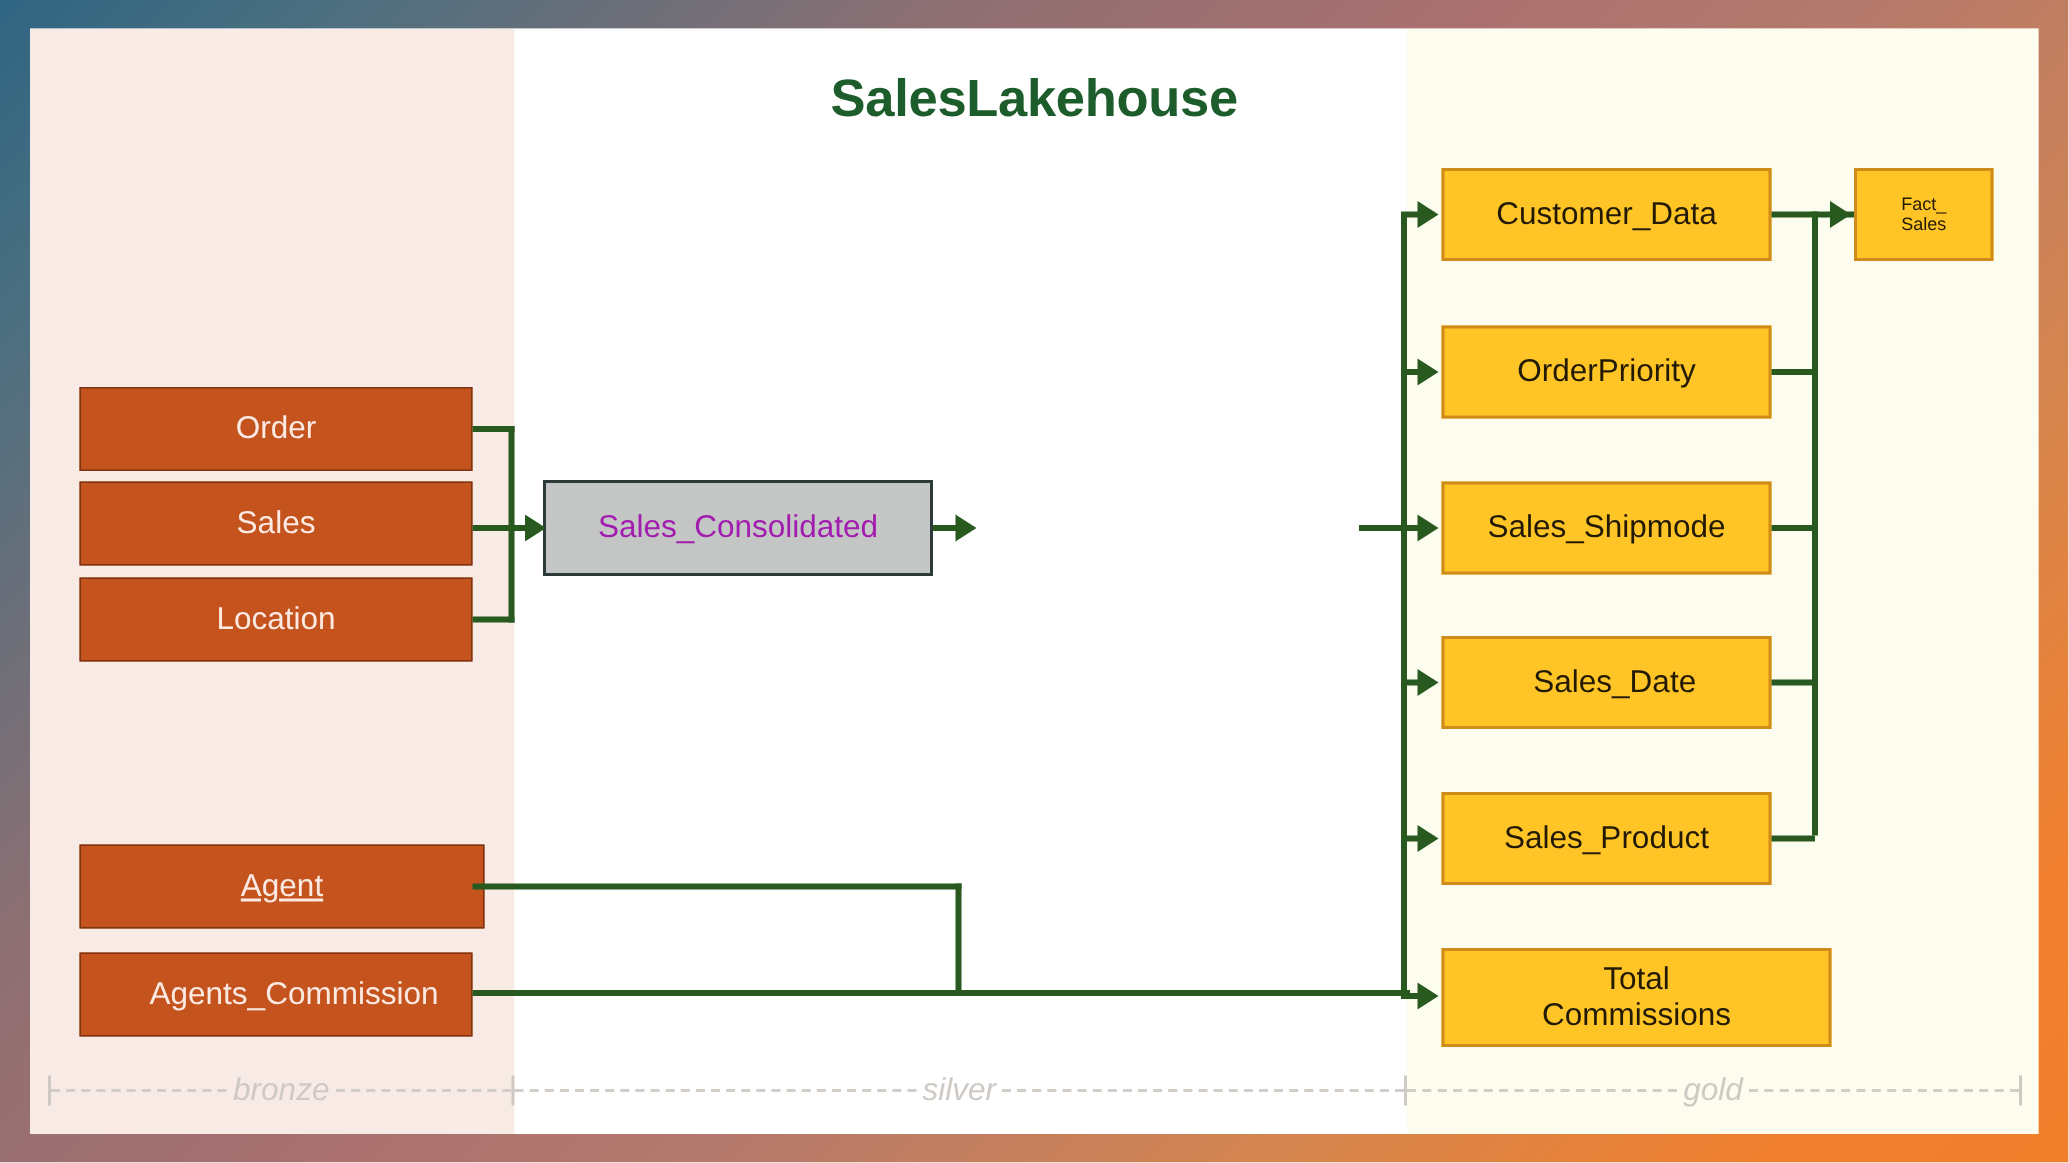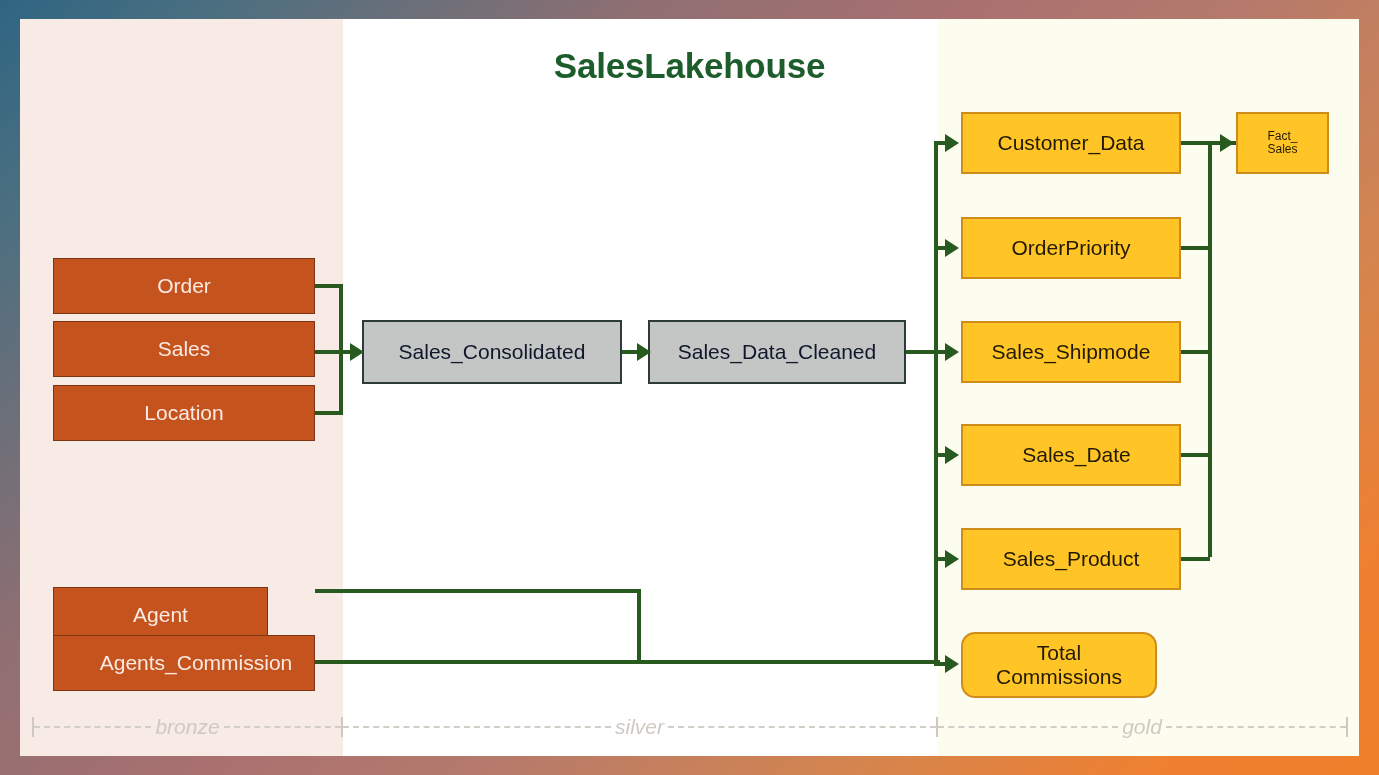--- a/index.html
+++ b/index.html
@@ -70,21 +70,21 @@
   }
   .node-bronze {
     background: #c4531e;
     border: 1px solid #7d3413;
     color: #fbe9e2;
     font-size: 21px;
   }
   .node-silver {
     background: #c3c6c5;
     border: 2px solid #2c3b3a;
-    color: #0f172a;
+    color: #a21caf;
     font-size: 21px;
   }
   .node-gold {
     background: #ffc425;
     border: 2px solid #d08c1b;
     color: #231a05;
     font-size: 21px;
   }
 
   
@@ -141,33 +141,32 @@
     <div class="zone zone-bronze"></div>
     <div class="zone zone-silver"></div>
     <div class="zone zone-gold"></div>
 
     <div id="title">SalesLakehouse</div>
 
     <div class="node node-bronze" style="left:33px; top:239px; width:262px; height:56px;">Order</div>
     <div class="node node-bronze" style="left:33px; top:302px; width:262px; height:56px;">Sales</div>
     <div class="node node-bronze" style="left:33px; top:366px; width:262px; height:56px;">Location</div>
 
-    <div class="node node-bronze" style="left:33px; top:568px; width:215px; height:56px;">Agent</div>
+    <div class="node node-bronze" style="left:33px; top:544px; width:270px; height:56px;text-decoration:underline;">Agent</div>
     <div class="node node-bronze" style="left:33px; top:616px; width:262px; height:56px;padding-left:24px;">Agents_Commission</div>
 
     <div class="node node-silver" style="left:342px; top:301px; width:260px; height:64px;">Sales_Consolidated</div>
-    <div class="node node-silver" style="left:628px; top:301px; width:258px; height:64px;">Sales_Data_Cleaned</div>
 
     <div class="node node-gold" style="left:941px; top:93px; width:220px; height:62px;">Customer_Data</div>
     <div class="node node-gold" style="left:941px; top:198px; width:220px; height:62px;">OrderPriority</div>
     <div class="node node-gold" style="left:941px; top:302px; width:220px; height:62px;">Sales_Shipmode</div>
     <div class="node node-gold" style="left:941px; top:405px; width:220px; height:62px;padding-left:11px;">Sales_Date</div>
     <div class="node node-gold" style="left:941px; top:509px; width:220px; height:62px;">Sales_Product</div>
 
-    <div class="node node-gold" style="left:941px; top:613px; width:196px; height:66px; flex-direction:column;border-radius:14px;">
+    <div class="node node-gold" style="left:941px; top:613px; width:260px; height:66px; flex-direction:column;">
       <span>Total</span>
       <span>Commissions</span>
     </div>
 
     <div class="node node-gold" style="left:1216px; top:93px; width:93px; height:62px; flex-direction:column; font-size:12px;">
       <span>Fact_</span>
       <span>Sales</span>
     </div>
 
     <div class="ln ln-h" style="left:295px; top:265px; width:28px;"></div>

